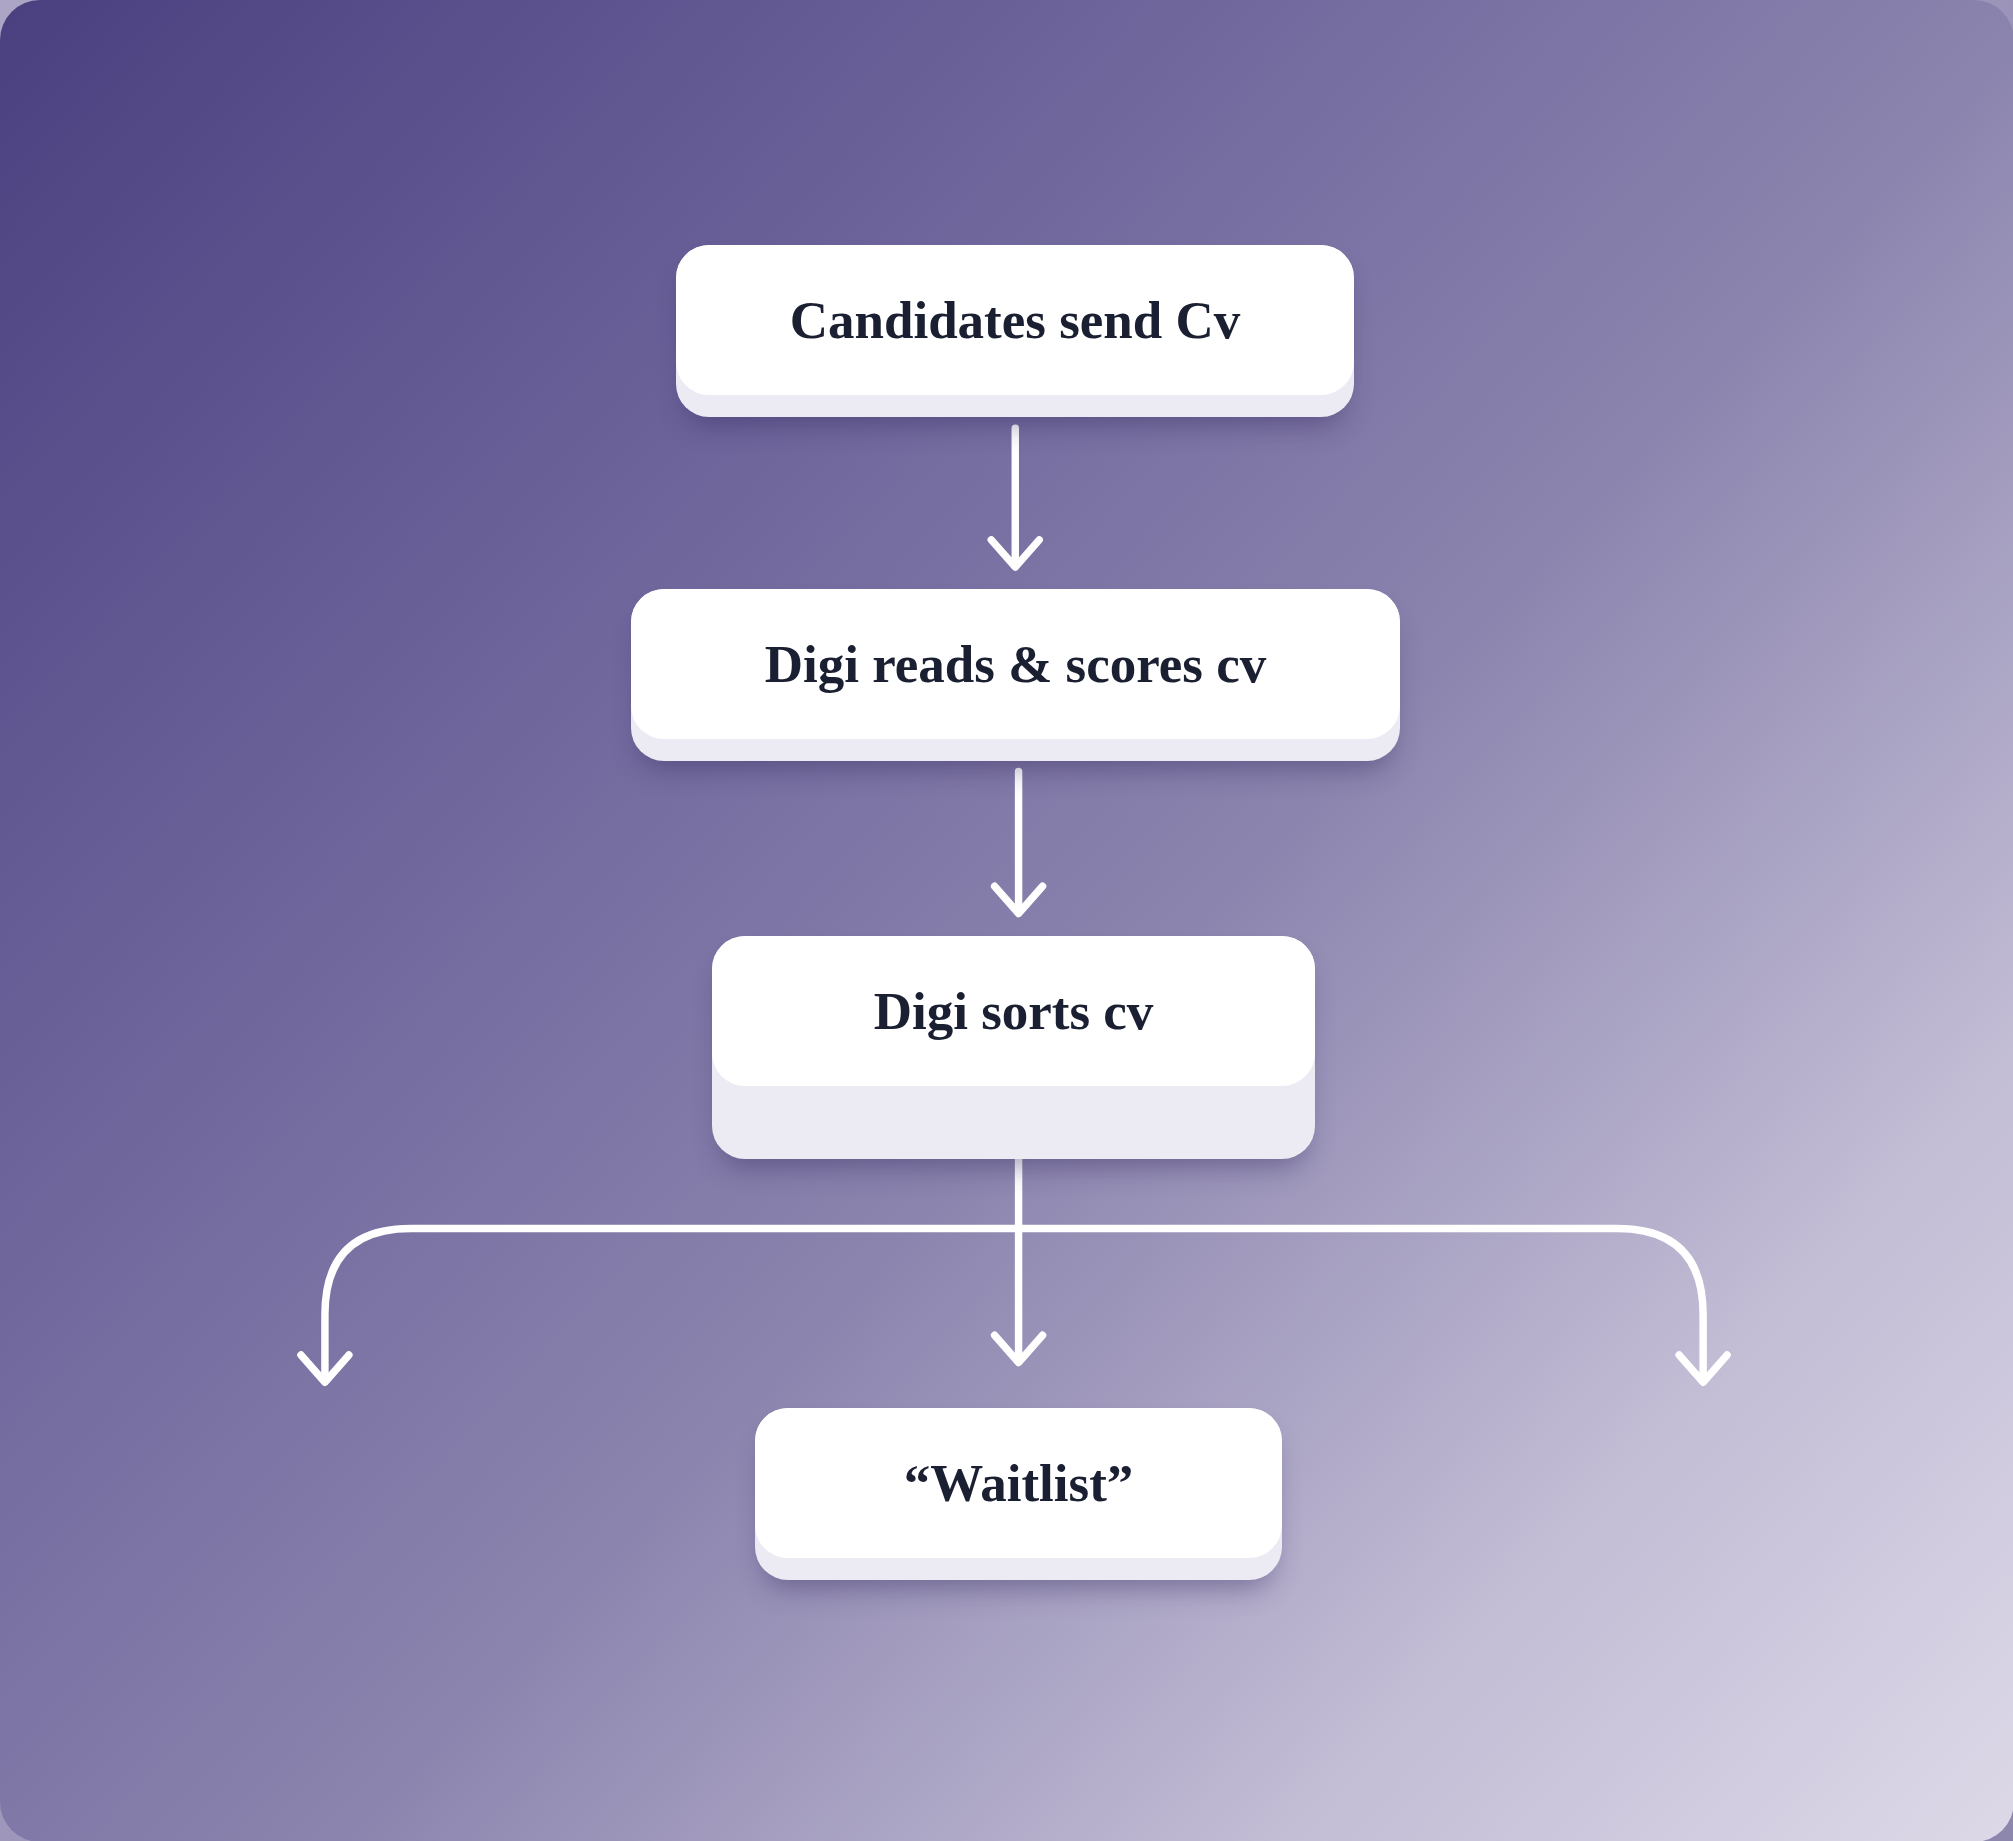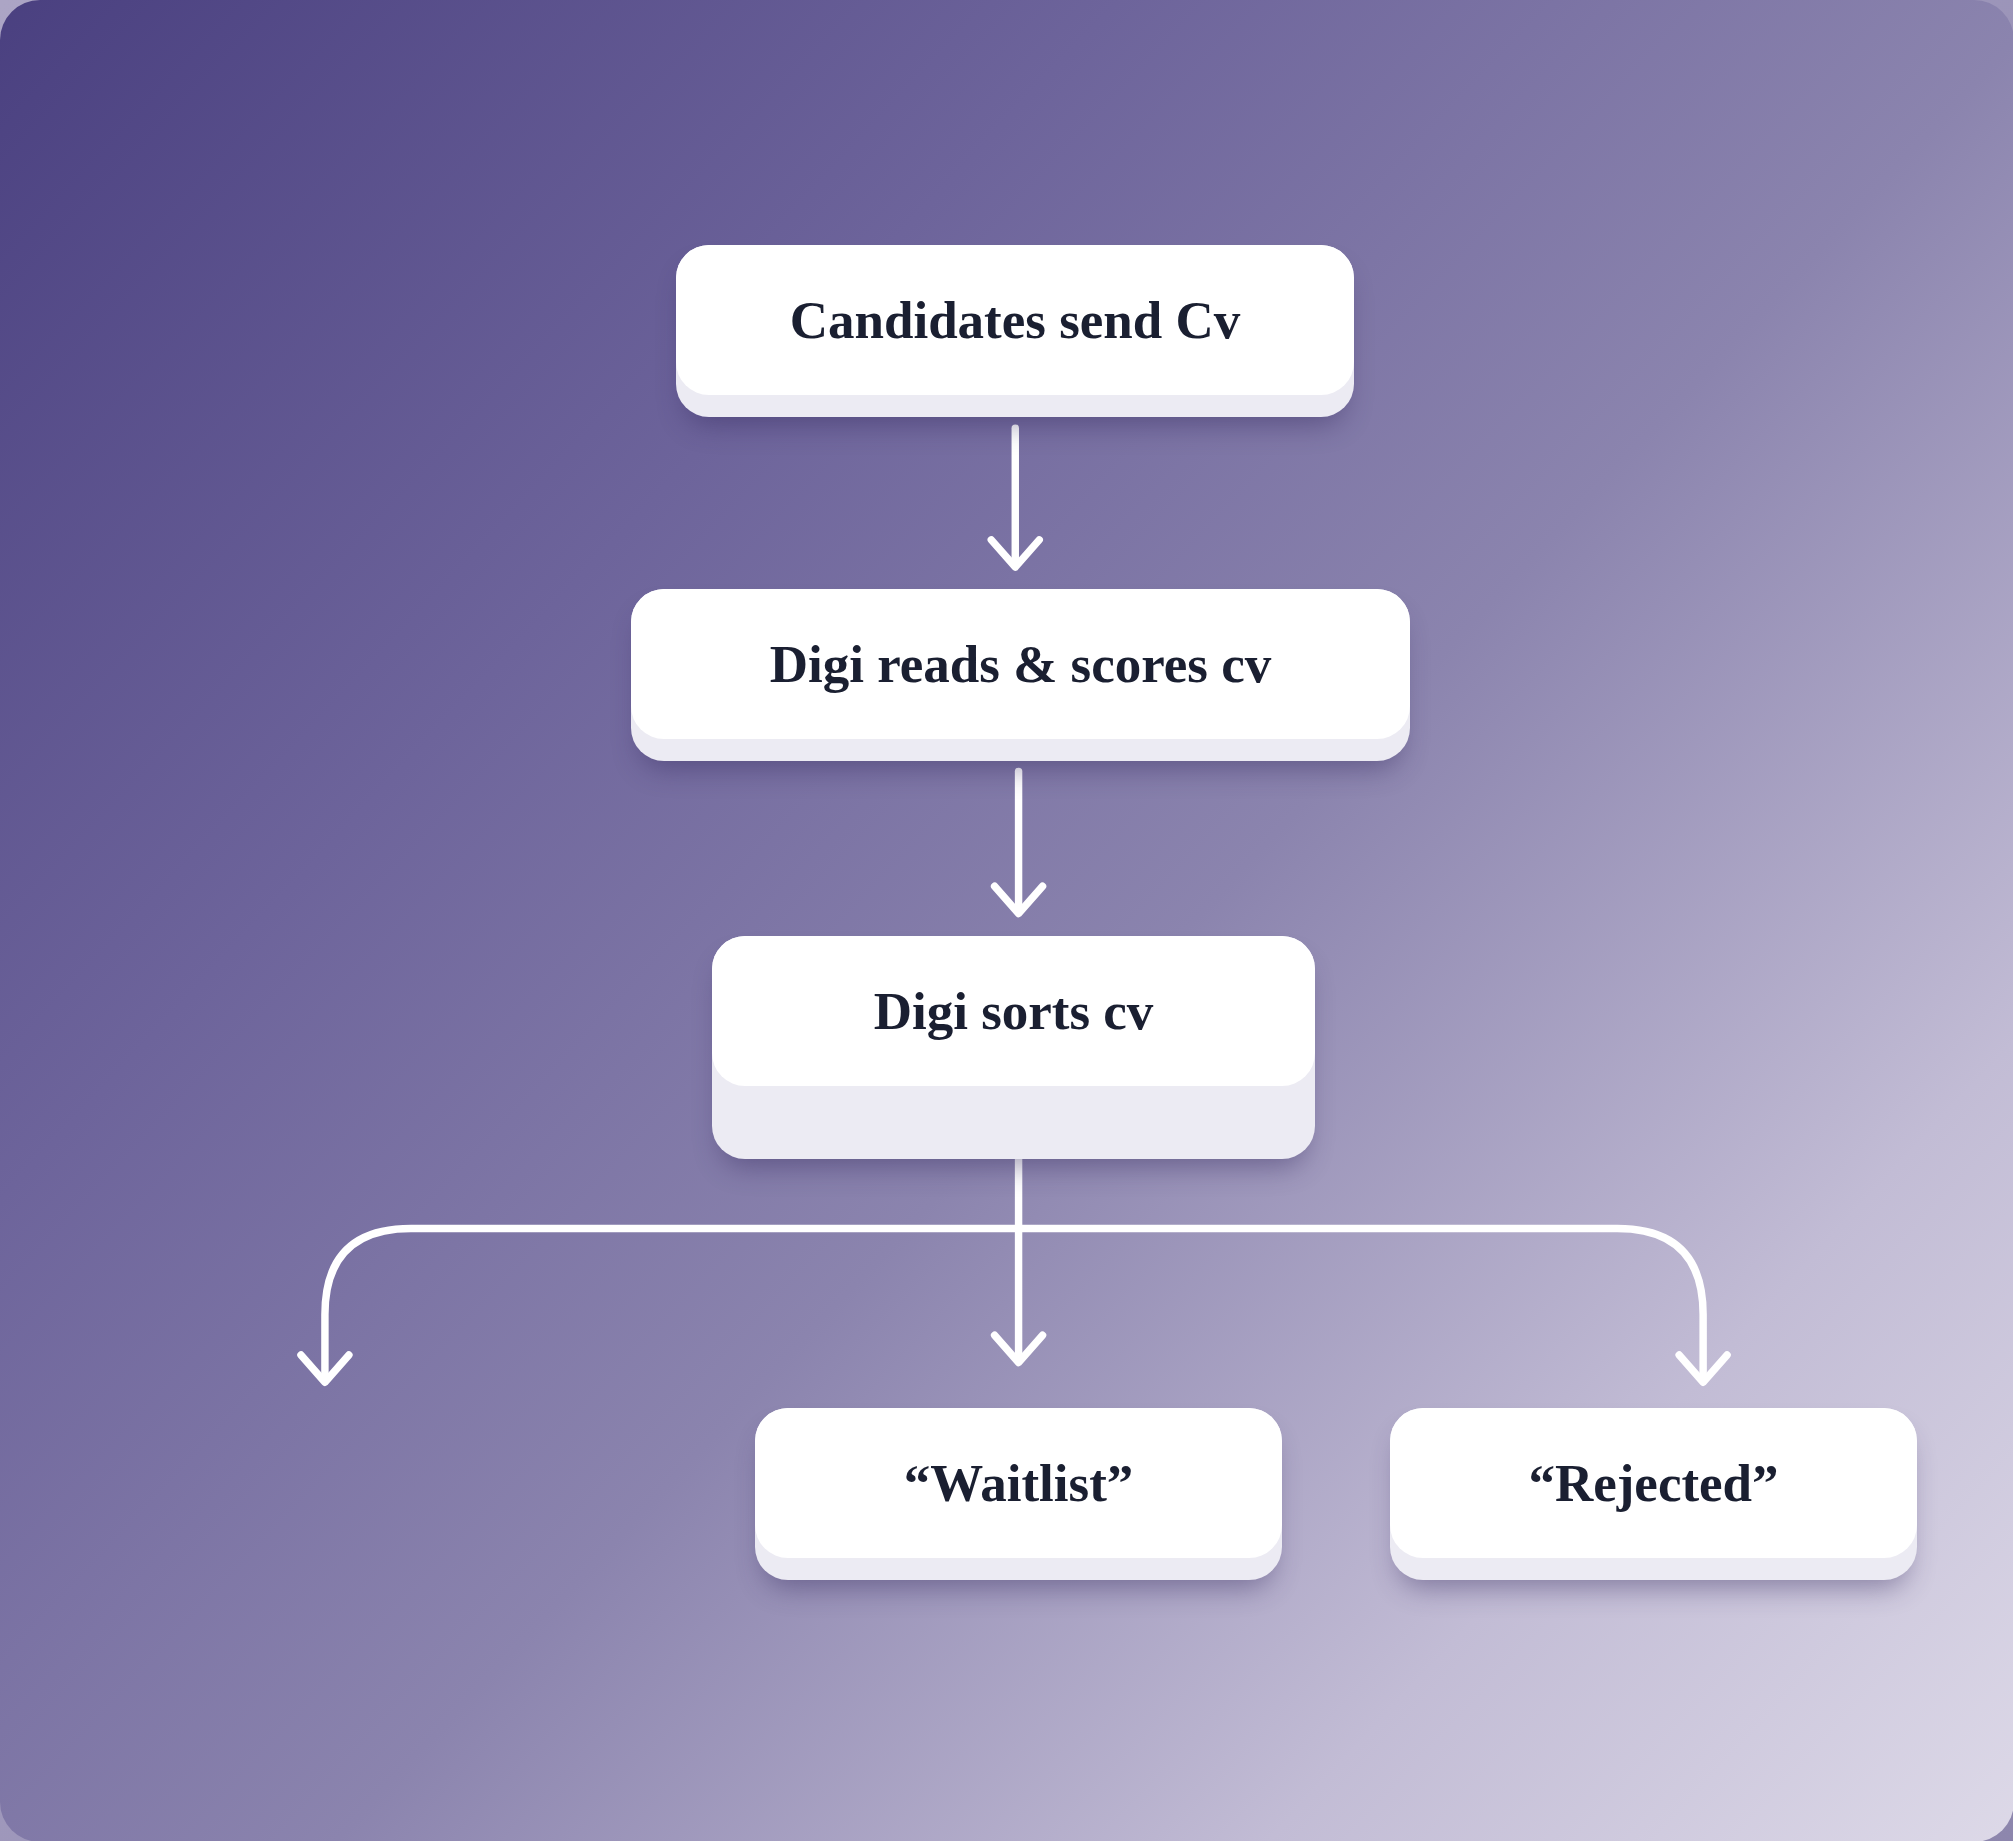--- a/index.html
+++ b/index.html
@@ -59,21 +59,21 @@
   .node-label {
     font-family: Liberation Serif, serif;
     font-weight: 700;
     font-size: 53px;
     letter-spacing: 0;
     color: #1a1f31;
     white-space: nowrap;
   }
   
   #node-candidates { left: 676px;  top: 245px;  width: 678px; height: 172px; }
-  #node-reads      { left: 631px;  top: 589px;  width: 769px; height: 172px; padding-left: 10px; }
+  #node-reads      { left: 631px;  top: 589px;  width: 769px; height: 172px; }
   #node-sorts      { left: 712px;  top: 936px; width: 603px; height: 223px; }
   #node-interview  { left: 124px;  top: 1408px; width: 526px; height: 172px; }
   #node-waitlist   { left: 755px;  top: 1408px; width: 527px; height: 172px; }
   #node-rejected   { left: 1390px; top: 1408px; width: 527px; height: 172px; }
 </style>
 </head>
 <body>
 
 <div class="page">
   <div class="canvas">
@@ -112,21 +112,16 @@
       </div>
     </div>
 
 
     <div class="node" id="node-waitlist">
       <div class="node-face">
         <span class="node-label">“Waitlist”</span>
       </div>
     </div>
 
-    <div class="node" id="node-rejected">
-      <div class="node-face">
-        <span class="node-label">“Rejected”</span>
-      </div>
-    </div>
 
   </div>
 </div>
 
 
 </body></html>

